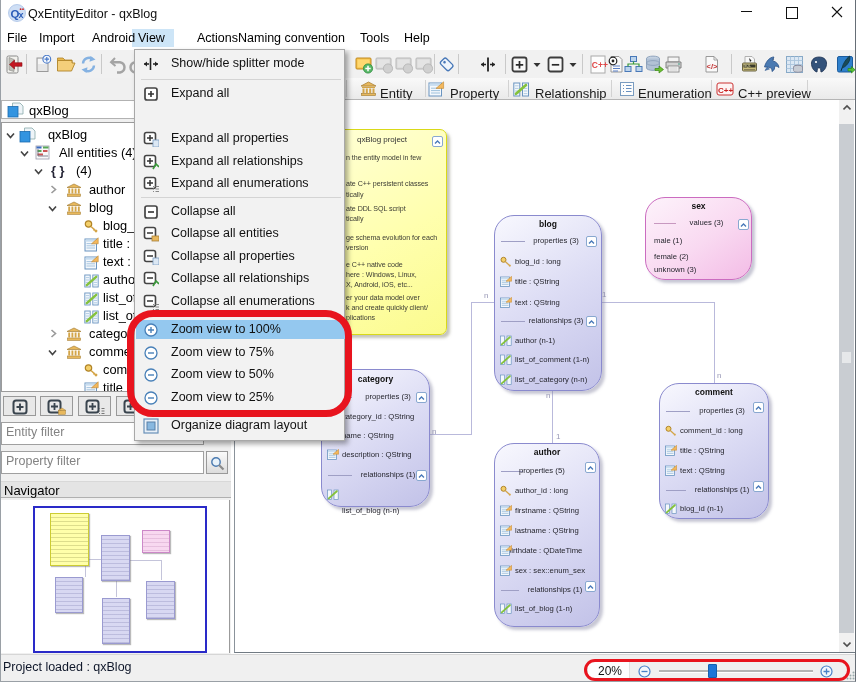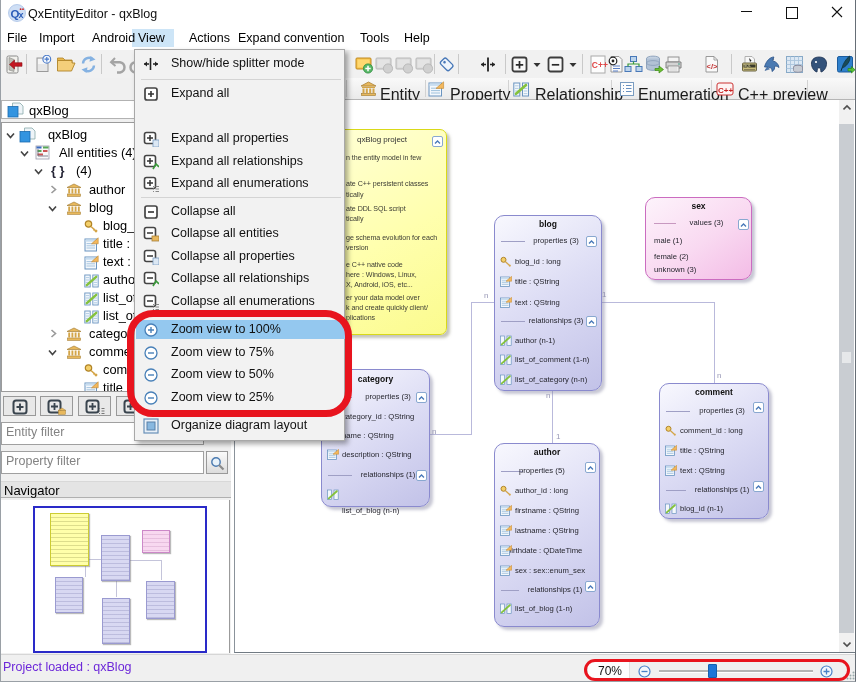--- a/index.html
+++ b/index.html
@@ -12,55 +12,55 @@
 #menubar{position:absolute;left:0;top:28px;width:856px;height:22px;background:#fff}
 .mi{position:absolute;top:3px;font-size:12.5px;color:#000;white-space:nowrap}
 #viewhl{position:absolute;left:131px;top:1px;width:42px;height:18px;background:#cde5f7}
 
 #toolbar{position:absolute;left:0;top:50px;width:856px;height:28px;background:#f1f1f1;border-bottom:1px solid #dadada}
 .tsep{position:absolute;top:4px;width:1px;height:20px;background:#c9c9c9}
 .tico{position:absolute;top:5px}
 
 #tabbar{position:absolute;left:233px;top:78px;width:623px;height:22px;background:linear-gradient(#f9f9f9,#eaeaea);border-bottom:1px solid #b5b5b5;box-sizing:border-box}
 .tabsep{position:absolute;top:2px;width:1px;height:17px;background:#d2d2d2}
-.tabt{position:absolute;top:8px;font-size:16px;color:#1a1a1a}
+.tabt{position:absolute;top:8px;font-size:13px;color:#1a1a1a}
 
 #lp{position:absolute;left:0;top:78px;width:230px;height:576px;background:#f0f0f0}
 .phead{position:absolute;left:0;width:230px;height:17px;background:#e4e4e4;border-top:1px solid #d8d8d8;border-bottom:1px solid #b0b0b0;box-sizing:border-box}
 .phead span{position:absolute;left:3px;top:1px;font-size:13px;color:#000}
 #selector{position:absolute;left:0px;top:22px;width:229px;height:19px;background:#fff;border:1px solid #b2b2b2;box-sizing:border-box}
 #treebox{position:absolute;left:0px;top:44px;width:229px;height:270px;background:#fff;border:1px solid #9b9b9b;box-sizing:border-box;overflow:hidden}
 .trow{position:absolute;height:18px;line-height:18px;font-size:12.8px;color:#000;white-space:nowrap}
 .chev{position:absolute;width:9px;height:9px}
 .ticon{position:absolute;width:15px;height:15px}
 .btnp{position:absolute;top:318px;width:33px;height:20px;background:#e8e8e8;border:1px solid #999;box-sizing:border-box}
 .finput{position:absolute;background:#fff;border:1px solid #a0a0a0;box-sizing:border-box;font-size:12.5px;color:#838383}
 .finput span{position:absolute;left:4px;top:2px}
 
 #canvas{position:absolute;left:233px;top:100px;width:623px;height:553px;background:#fff;border-bottom:1px solid #717a83;border-left:1px solid #8a929a;box-sizing:border-box}
 .cline{position:absolute;background:#b9b9db}
 .clbl{position:absolute;font-size:8px;color:#9898b6}
 
-.ebox{position:absolute;border:1.5px solid #8a8ace;border-radius:10px;background:linear-gradient(148deg,#f8f8fe 0%,#dedef5 45%,#c2c2e8 100%);box-shadow:3px 3px 3px rgba(130,130,160,.45);font-size:7.7px;color:#26262e}
+.ebox{position:absolute;border:1.5px solid #8a8ace;border-radius:20px;background:linear-gradient(148deg,#f8f8fe 0%,#dedef5 45%,#c2c2e8 100%);box-shadow:3px 3px 3px rgba(130,130,160,.45);font-size:7.7px;color:#26262e}
 .pink{border:1.5px solid #cb6cc0;background:linear-gradient(145deg,#fdf3fb 0%,#f9d9f1 55%,#f3bce6 100%)}
 .eh{position:absolute;left:0;width:100%;text-align:center;font-weight:bold;font-size:8.5px;color:#111}
 .erow{position:absolute;white-space:nowrap;height:12px;line-height:12px}
 .eline{position:absolute;height:1px;background:#9f9fc5}
 .ebtn{position:absolute;width:11px;height:11px;background:#fff;border:1px solid #89a8d0;border-radius:2px;box-sizing:border-box}
 .ebtn svg{position:absolute;left:0;top:1px}
 .picon{position:absolute;width:12px;height:11px}
 
 #note{position:absolute;left:308px;top:129px;width:136px;height:204px;background:linear-gradient(150deg,#ffffd8 0%,#ffffae 55%,#fbfb8e 100%);border:1.5px solid #d9d918;border-radius:7px;box-shadow:3px 3px 3px rgba(140,140,120,.5)}
 .nfrag{position:absolute;font-size:7.1px;letter-spacing:-0.05px;color:#3c3c34;white-space:nowrap}
 
 #vsb{position:absolute;left:838px;top:100px;width:15px;height:552px;background:#f1f1f1}
 #vsbthumb{position:absolute;left:0;top:24px;width:15px;height:509px;background:#c9cdd2}
 
 #statusbar{position:absolute;left:0;top:654px;width:856px;height:28px;background:#f0f0f0;border-top:1px solid #d6d6d6;box-sizing:border-box}
-#stext{position:absolute;left:2px;top:5px;font-size:12.5px;color:#6d28d9}
+#stext{position:absolute;left:2px;top:5px;font-size:12.5px;color:#0f172a}
 
 #menu{position:absolute;left:133px;top:49px;width:211px;height:392px;background:#f2f2f2;border:1px solid #a8a8a8;box-sizing:border-box;box-shadow:3px 3px 5px rgba(0,0,0,.35);z-index:40}
 .mrow{position:absolute;left:1px;width:209px;height:22px;font-size:12.5px;color:#111}
 .mrow span{position:absolute;left:35px;top:3px;white-space:nowrap}
 .msep{position:absolute;left:6px;width:200px;height:1px;background:#d4d4d4}
 .mico{position:absolute;left:7px;top:3px;width:16px;height:16px}
 #mhl{position:absolute;left:1px;top:270px;width:209px;height:19px;background:#94c8ef}
 
 .redbox{position:absolute;border-style:solid;border-color:#e8141e;z-index:60;box-sizing:border-box}
 </style>
@@ -83,22 +83,22 @@
         <path d="M1 1 L11 11 M11 1 L1 11" stroke="#111" stroke-width="1.1"></path>
       </svg>
 </div>
 
 <div id="menubar">
  <div id="viewhl"></div>
  <div class="mi" style="left:6px">File</div>
  <div class="mi" style="left:38px">Import</div>
  <div class="mi" style="left:91px">Android</div>
  <div class="mi" style="left:137px">View</div>
- <div class="mi" style="left:188px">Actions</div>
- <div class="mi" style="left:237px">Expand convention</div>
+ <div class="mi" style="left:196px">Actions</div>
+ <div class="mi" style="left:237px">Naming convention</div>
  <div class="mi" style="left:359px">Tools</div>
  <div class="mi" style="left:403px">Help</div>
 </div>
 
 <div id="toolbar">
  <svg class="tico" style="left:4px" width="19" height="19" viewBox="0 0 19 19">
         <rect x="2" y="1" width="11" height="17" rx="1.5" fill="#f2f2ee" stroke="#8a8a8a" stroke-width="1"></rect>
         <path d="M4 2.5 L9 4.5 V16.5 L4 15 Z" fill="#c0c0b8" stroke="#888" stroke-width="0.6"></path>
         <path d="M9.5 5 L4.5 9.5 L9.5 14 V11.3 H17 V7.7 H9.5 Z" fill="#c41822" stroke="#8a0e14" stroke-width="0.6"></path>
       </svg>
@@ -728,21 +728,21 @@
  <div id="vsbthumb"></div>
  <div class="abs" style="left:3px;top:252px;width:9px;height:11px;background:#e6e8ea"></div>
  <svg class="abs" style="left:4px;top:540px;width:8px;height:8px" viewBox="0 0 8 8">
         <path d="M0.5 2.5 L4 6 L7.5 2.5" fill="none" stroke="#505050" stroke-width="1.6"></path>
       </svg>
 </div>
 
 <div id="statusbar">
  <div id="stext">Project loaded : qxBlog</div>
  <div class="abs" style="left:586px;top:6px;width:43px;height:18px;background:#fdfdfd;border:1px solid #e0e0e0;box-sizing:border-box"></div>
- <div class="abs" style="left:597px;top:9px;font-size:12px;color:#111">70%</div>
+ <div class="abs" style="left:597px;top:9px;font-size:12px;color:#111">20%</div>
  <svg class="abs" style="left:637px;top:10px" width="13" height="13" viewBox="0 0 13 13">
         <circle cx="6.5" cy="6.5" r="5.5" fill="#f2f7fc" stroke="#4880c8" stroke-width="1.2"></circle>
         <path d="M3.5 6.5 H9.5" stroke="#4880c8" stroke-width="1.3"></path>
       </svg>
  <div class="abs" style="left:658px;top:15px;width:154px;height:2px;background:#b4b4b4;border-bottom:1px solid #fff"></div>
  <div class="abs" style="left:707px;top:9px;width:9px;height:14px;background:#1e76d8;border:1px solid #1560b0;box-sizing:border-box;border-radius:1px"></div>
  <svg class="abs" style="left:819px;top:10px" width="13" height="13" viewBox="0 0 13 13">
         <circle cx="6.5" cy="6.5" r="5.5" fill="#f2f7fc" stroke="#4880c8" stroke-width="1.2"></circle>
         <path d="M3.5 6.5 H9.5 M6.5 3.5 V9.5" stroke="#4880c8" stroke-width="1.3"></path>
       </svg>

